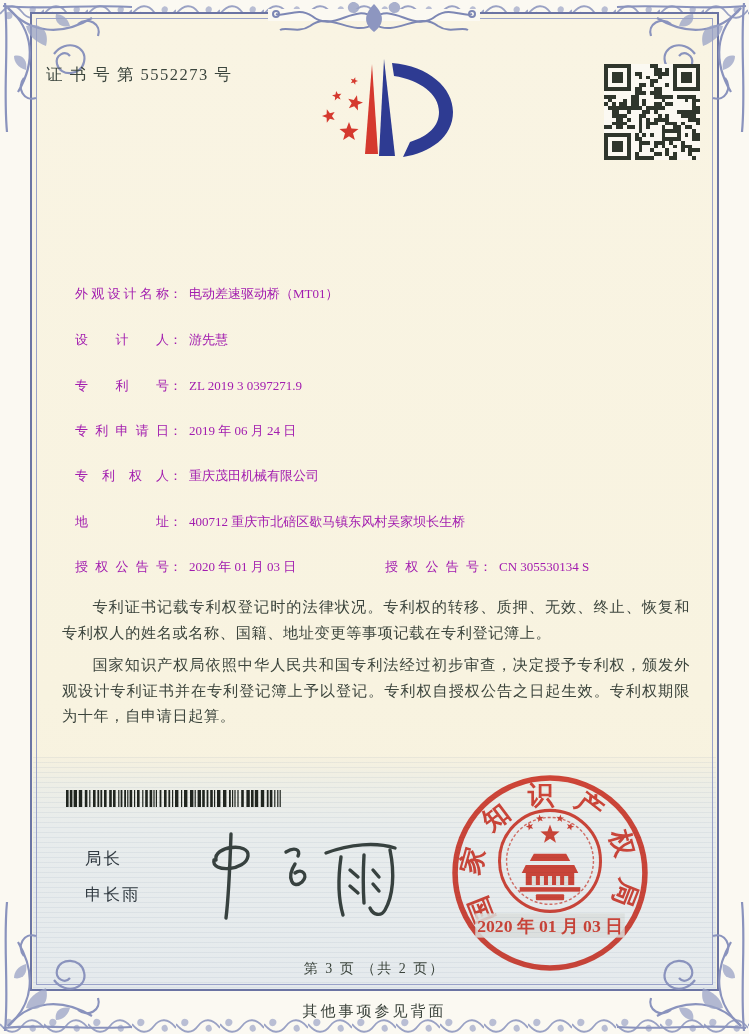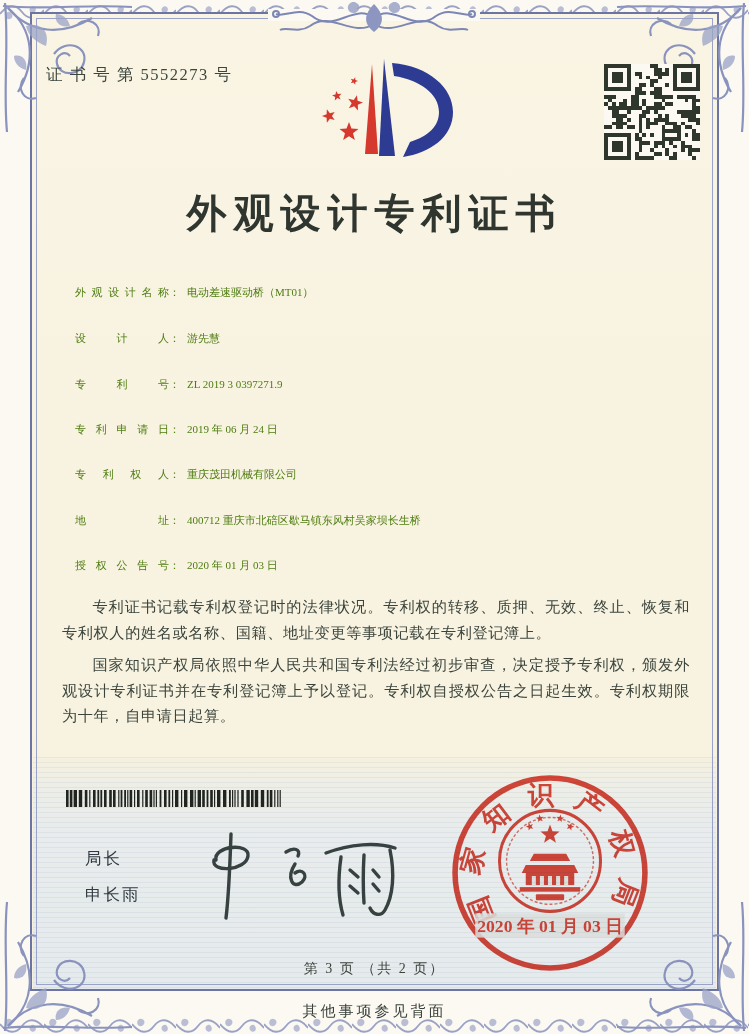--- a/index.html
+++ b/index.html
@@ -31,21 +31,21 @@
       border:1px solid #9aa2c9;box-sizing:border-box;}
   .crest{position:absolute;left:254px;top:0;width:240px;height:42px;}
 
   .cert-no{position:absolute;left:46px;top:64px;font-size:16.5px;color:#3c463e;letter-spacing:1.5px;}
   .logo{position:absolute;left:316px;top:50px;width:150px;height:118px;}
   .qr{position:absolute;left:604px;top:64px;width:96px;height:96px;}
 
   .title{position:absolute;left:0;right:0;top:186px;text-align:center;
          font-size:40px;font-weight:bold;letter-spacing:7px;color:#2e362f;}
 
-  .frow{position:absolute;left:75px;width:620px;font-size:11px;color:#4d7c0f;white-space:nowrap;}
+  .frow{position:absolute;left:75px;width:620px;font-size:13px;color:#a21caf;white-space:nowrap;}
   .flabel{display:inline-block;width:94px;text-align:justify;text-align-last:justify;vertical-align:bottom;}
   .fcolon{margin-right:7px;}
   .grant-no{position:absolute;left:310px;top:0;}
 
   .body-text{position:absolute;left:62px;top:594px;width:628px;color:#3b443c;}
   .body-text p{margin:0 0 7px 0;text-indent:2em;font-size:15.2px;line-height:25.5px;
                letter-spacing:.6px;text-align:justify;}
 
   .barcode{position:absolute;left:66px;top:790px;width:218px;height:17px;}
   .sig-title{position:absolute;left:85px;top:848px;font-size:16.5px;color:#323b42;letter-spacing:2px;font-family:"Liberation Sans","DejaVu Sans",sans-serif;}
@@ -392,21 +392,20 @@
         <rect x="2" y="2" width="3" height="3" fill="#2f362c"></rect>
         <rect x="18" y="0" width="7" height="7"></rect>
         <rect x="19" y="1" width="5" height="5" fill="#fbf9f2"></rect>
         <rect x="20" y="2" width="3" height="3" fill="#2f362c"></rect>
         <rect x="0" y="18" width="7" height="7"></rect>
         <rect x="1" y="19" width="5" height="5" fill="#fbf9f2"></rect>
         <rect x="2" y="20" width="3" height="3" fill="#2f362c"></rect>
       </g>
   </svg>
 
-  <div class="title">外观设计专利证书</div>
 
   <div class="frow" style="top:285px">
     <span class="flabel">外观设计名称</span><span class="fcolon">：</span><span>电动差速驱动桥（MT01）</span>
   </div>
   <div class="frow" style="top:331px">
     <span class="flabel">设计人</span><span class="fcolon">：</span><span>游先慧</span>
   </div>
   <div class="frow" style="top:377px">
     <span class="flabel">专利号</span><span class="fcolon">：</span><span>ZL 2019 3 0397271.9</span>
   </div>
@@ -414,20 +413,23 @@
     <span class="flabel">专利申请日</span><span class="fcolon">：</span><span>2019 年 06 月 24 日</span>
   </div>
   <div class="frow" style="top:467px">
     <span class="flabel">专利权人</span><span class="fcolon">：</span><span>重庆茂田机械有限公司</span>
   </div>
   <div class="frow" style="top:513px">
     <span class="flabel">地址</span><span class="fcolon">：</span><span>400712 重庆市北碚区歇马镇东风村吴家坝长生桥</span>
   </div>
   <div class="frow" style="top:558px">
     <span class="flabel">授权公告号</span><span class="fcolon">：</span><span>2020 年 01 月 03 日</span>
+    <span class="grant-no">
+      <span class="flabel">授权公告号</span><span class="fcolon">：</span><span>CN 305530134 S</span>
+    </span>
   </div>
 
   <div class="body-text">
     <p>专利证书记载专利权登记时的法律状况。专利权的转移、质押、无效、终止、恢复和专利权人的姓名或名称、国籍、地址变更等事项记载在专利登记簿上。</p>
     <p>国家知识产权局依照中华人民共和国专利法经过初步审查，决定授予专利权，颁发外观设计专利证书并在专利登记簿上予以登记。专利权自授权公告之日起生效。专利权期限为十年，自申请日起算。</p>
   </div>
 
   <svg class="barcode" viewBox="0 0 218 17" preserveAspectRatio="none">
     <g id="bars" fill="#20251f">
         <rect x="0.0" y="0" width="2.6" height="17"></rect>

